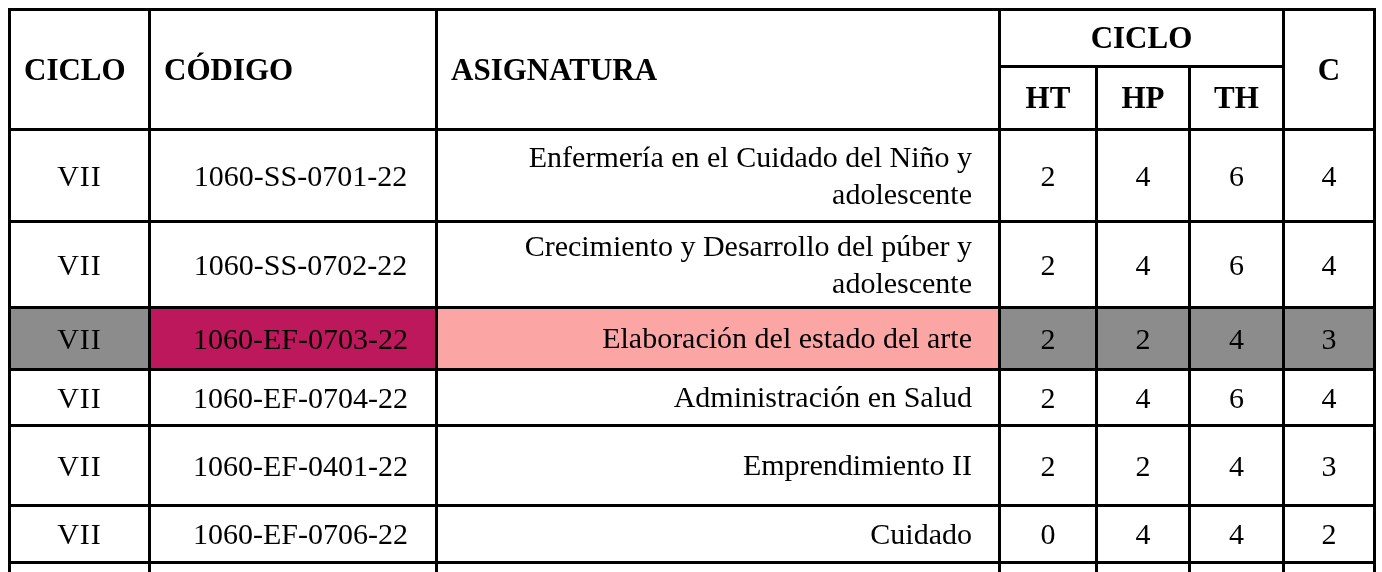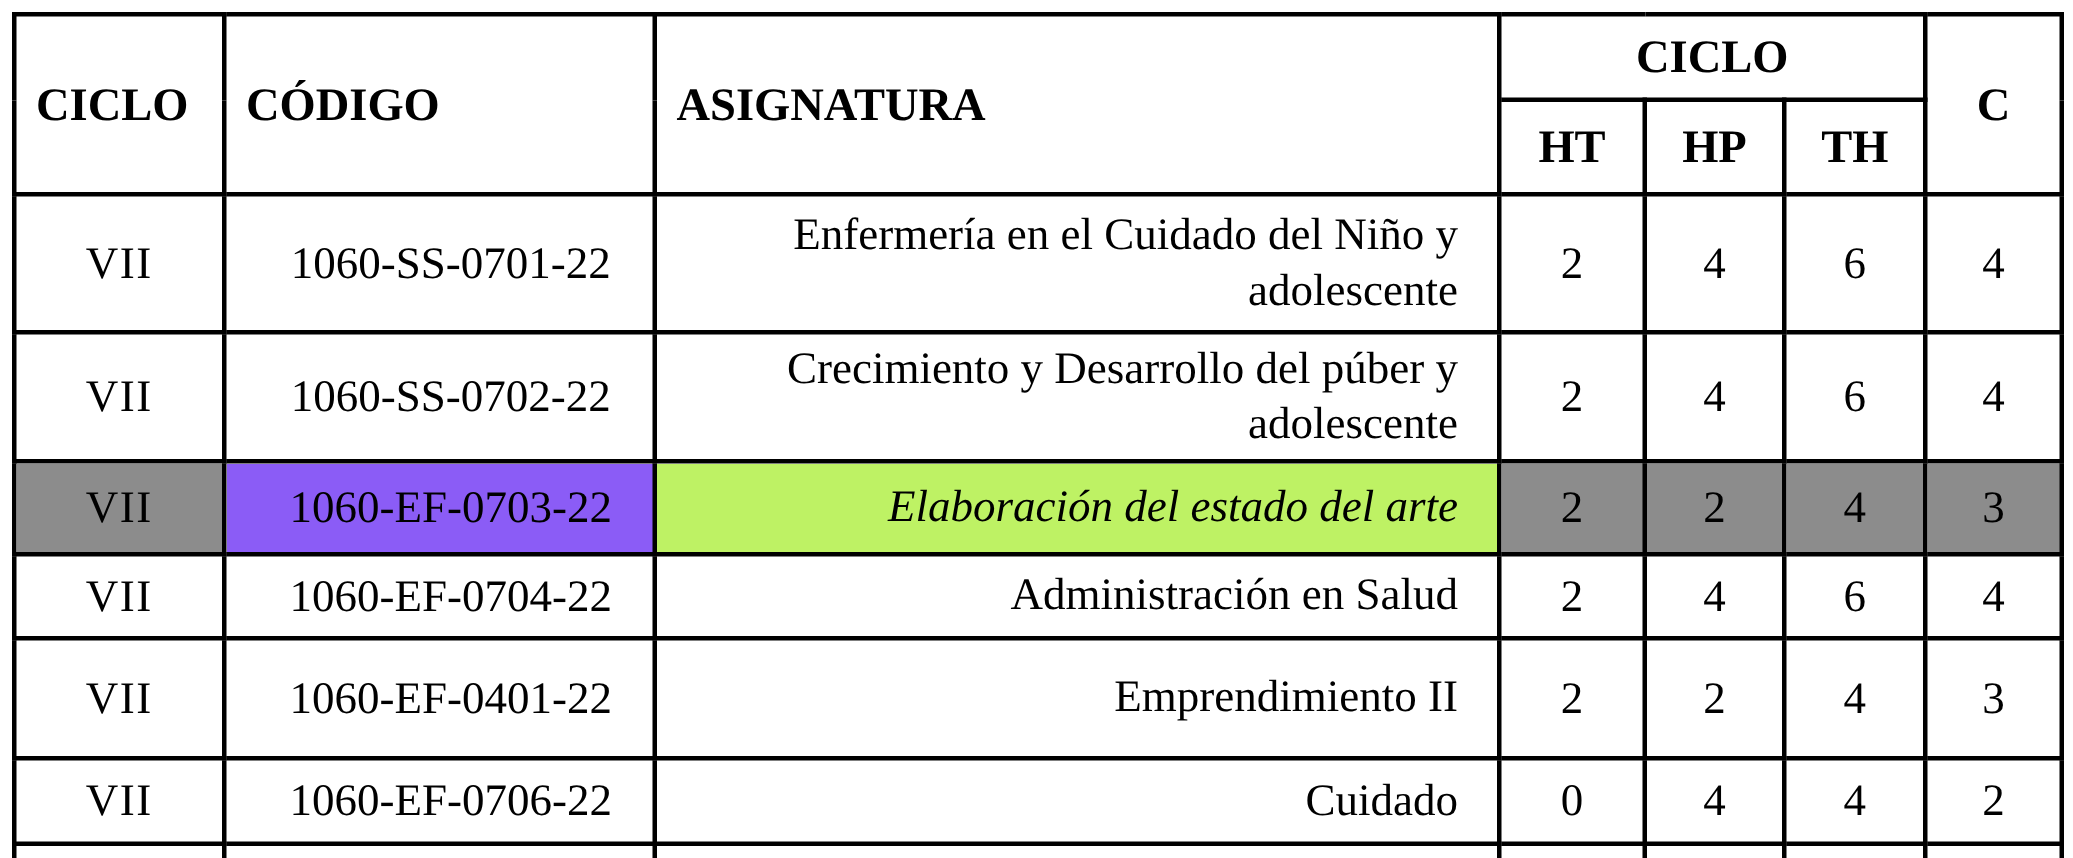--- a/index.html
+++ b/index.html
@@ -115,22 +115,22 @@
         <td class="c-ciclo">VII</td>
         <td class="c-codigo">1060-SS-0702-22</td>
         <td class="c-asig">Crecimiento y Desarrollo del púber y adolescente</td>
         <td class="c-num">2</td>
         <td class="c-num">4</td>
         <td class="c-num">6</td>
         <td class="c-num">4</td>
       </tr>
       <tr class="r2">
         <td class="c-ciclo" style="background: rgb(140, 140, 140);">VII</td>
-        <td class="c-codigo" style="background: #8b5cf6;">1060-EF-0703-22</td>
-        <td class="c-asig" style="background: #bef264; font-style: italic;">Elaboración del estado del arte</td>
+        <td class="c-codigo" style="background: #be185d;">1060-EF-0703-22</td>
+        <td class="c-asig" style="background: #fca5a5;">Elaboración del estado del arte</td>
         <td class="c-num" style="background: rgb(140, 140, 140);">2</td>
         <td class="c-num" style="background: rgb(140, 140, 140);">2</td>
         <td class="c-num" style="background: rgb(140, 140, 140);">4</td>
         <td class="c-num" style="background: rgb(140, 140, 140);">3</td>
       </tr>
       <tr class="r3">
         <td class="c-ciclo">VII</td>
         <td class="c-codigo">1060-EF-0704-22</td>
         <td class="c-asig">Administración en Salud</td>
         <td class="c-num">2</td>

